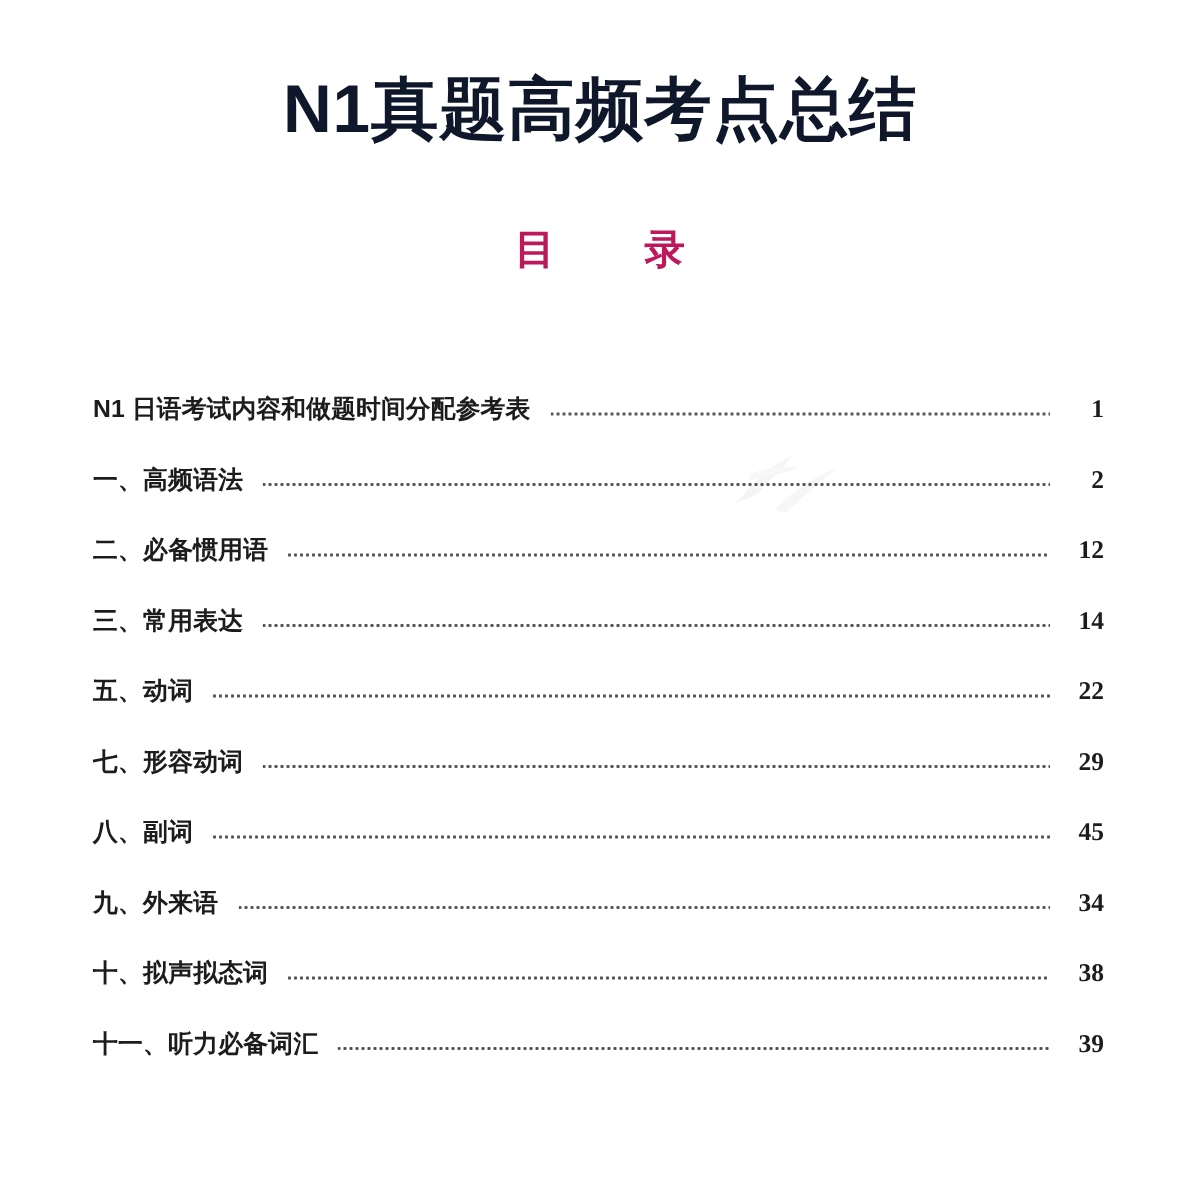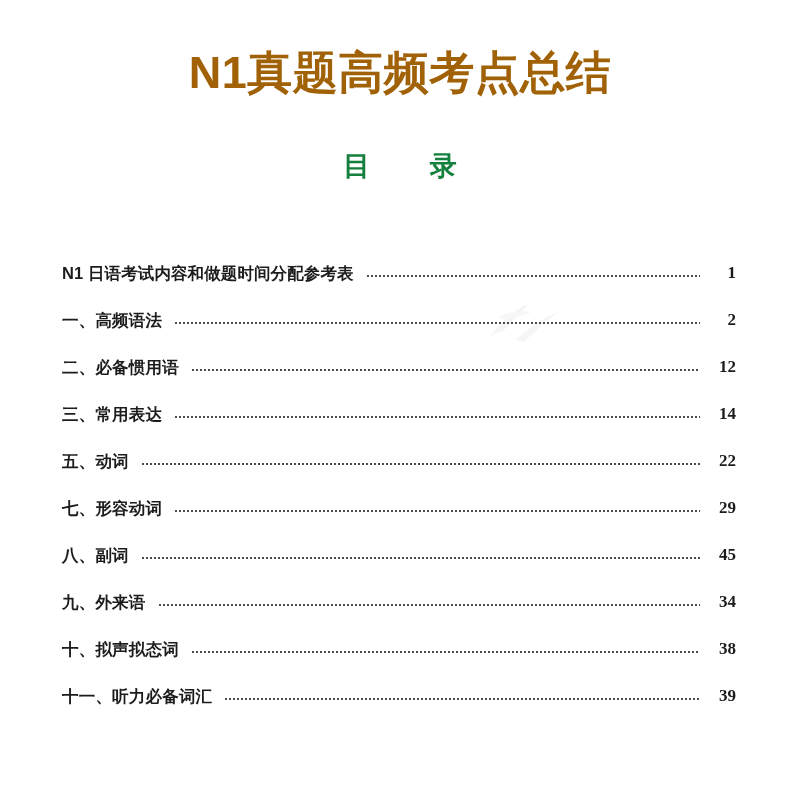--- a/index.html
+++ b/index.html
@@ -44,37 +44,37 @@
   .doc-title {
     position: absolute;
     top: 18px;
     left: 0;
     width: 800px;
     text-align: center;
     font-size: 45px;
     font-weight: 700;
     letter-spacing: 0.5px;
     line-height: 1.12;
-    color: #a16207;
+    color: #0f172a;
     z-index: 2;
     white-space: nowrap;
   }
 
   
   .toc-heading {
     position: absolute;
     top: 126px;
     left: 0;
     width: 800px;
     text-align: center;
     font-size: 27px;
     font-weight: 700;
     letter-spacing: 26px;
     text-indent: 26px;
-    color: #15803d;
+    color: #be185d;
     z-index: 2;
   }
 
   
   .toc {
     position: absolute;
     top: 234px;
     left: 62px;
     width: 674px;
     z-index: 2;

